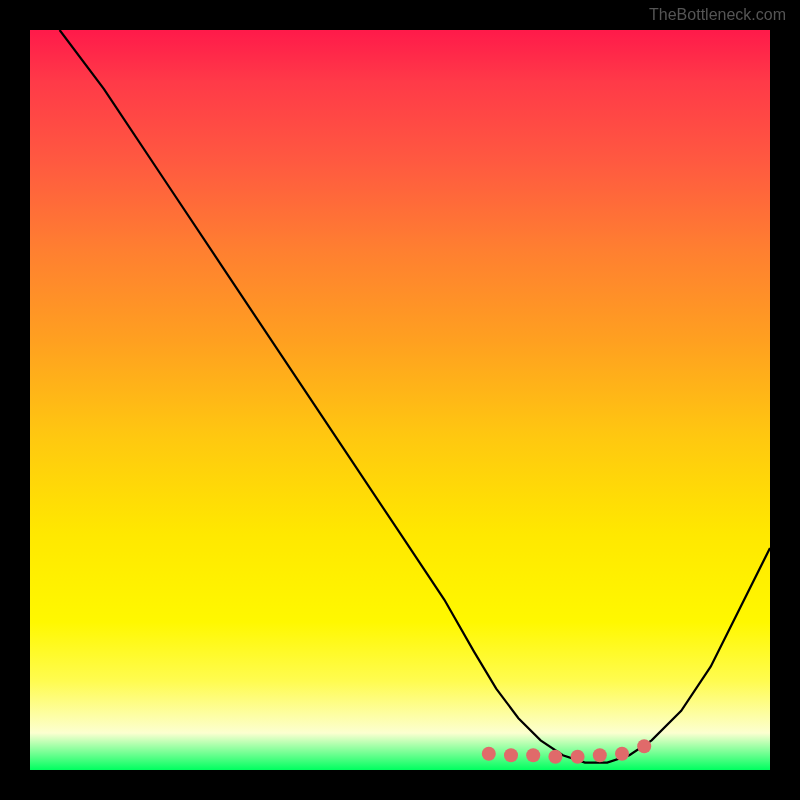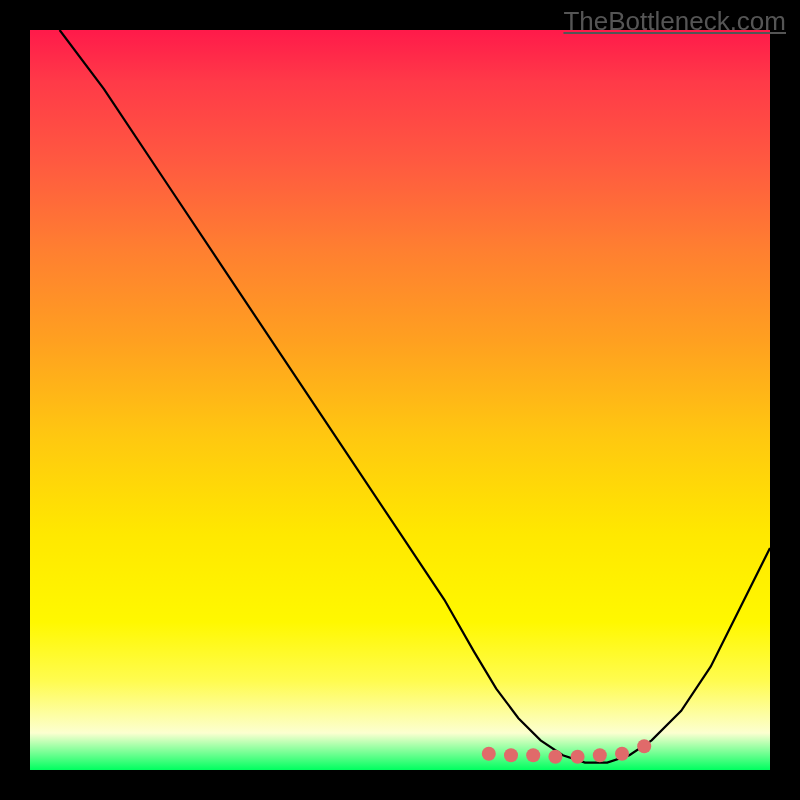--- a/index.html
+++ b/index.html
@@ -8,24 +8,23 @@
     height: 800px;
     background: #000;
     position: relative;
     font-family: Arial, sans-serif;
   }
   .watermark {
     position: absolute;
     top: 6px;
     right: 14px;
     color: #555;
-    font-size: 26px;
+    font-size: 16px;
     font-weight: 500;
     z-index: 10;
-    text-decoration: underline;
   }
   .plot-area {
     position: absolute;
     left: 30px;
     top: 30px;
     width: 740px;
     height: 740px;
   }
   .gradient-bg {
     position: absolute;

